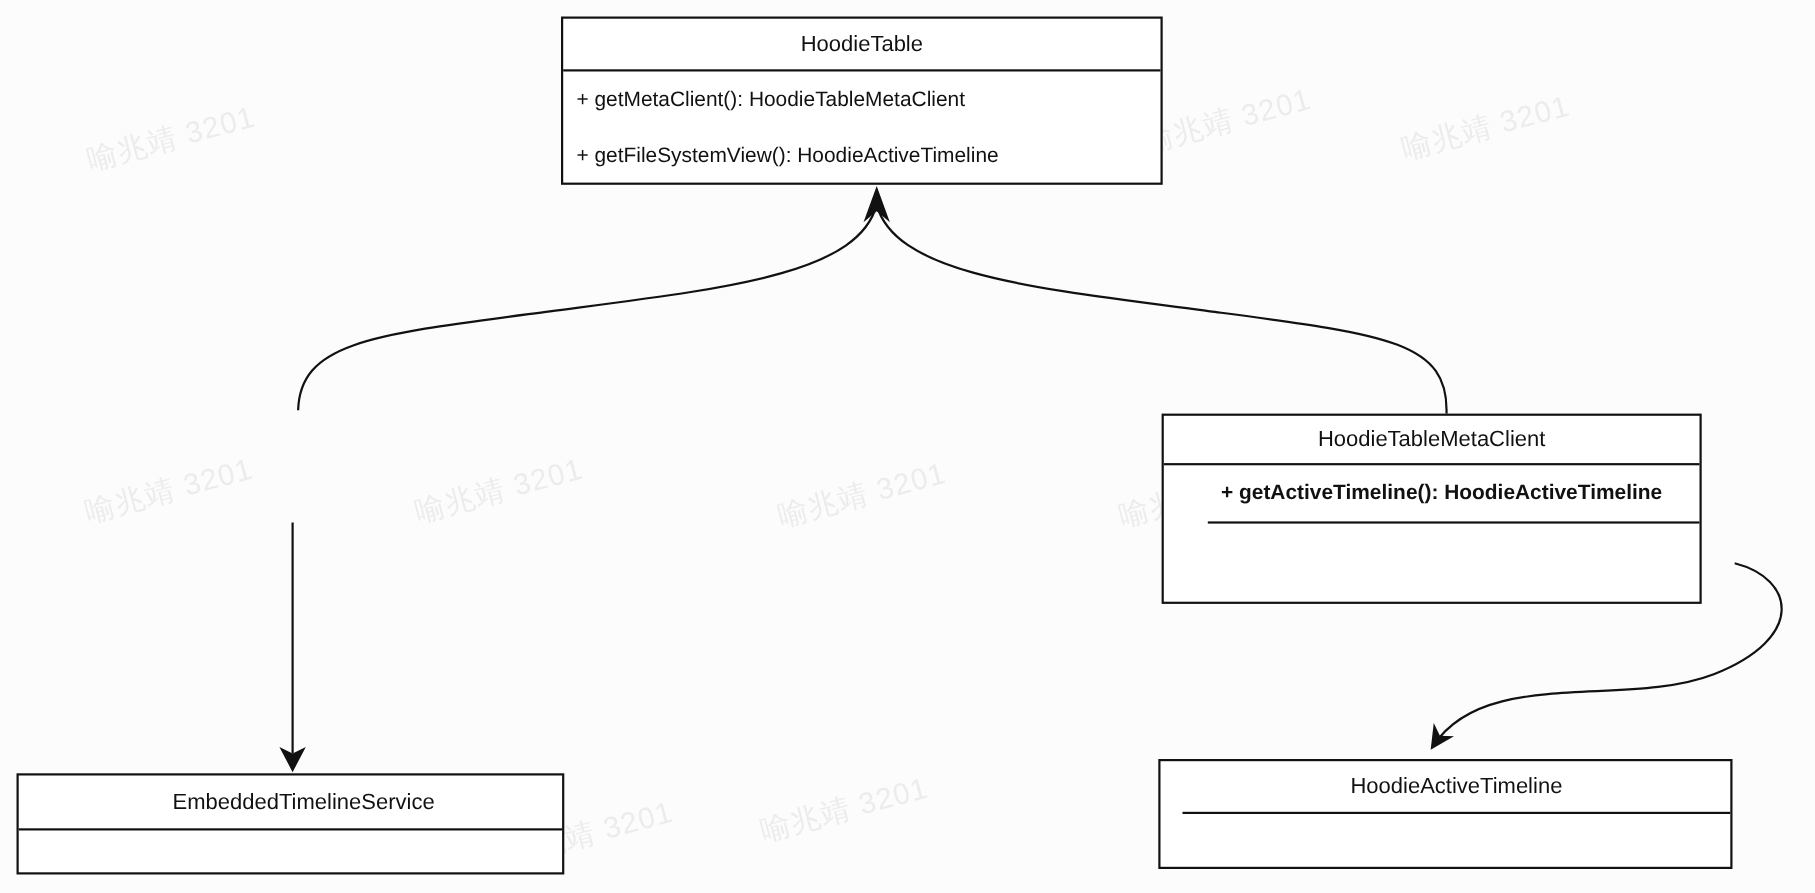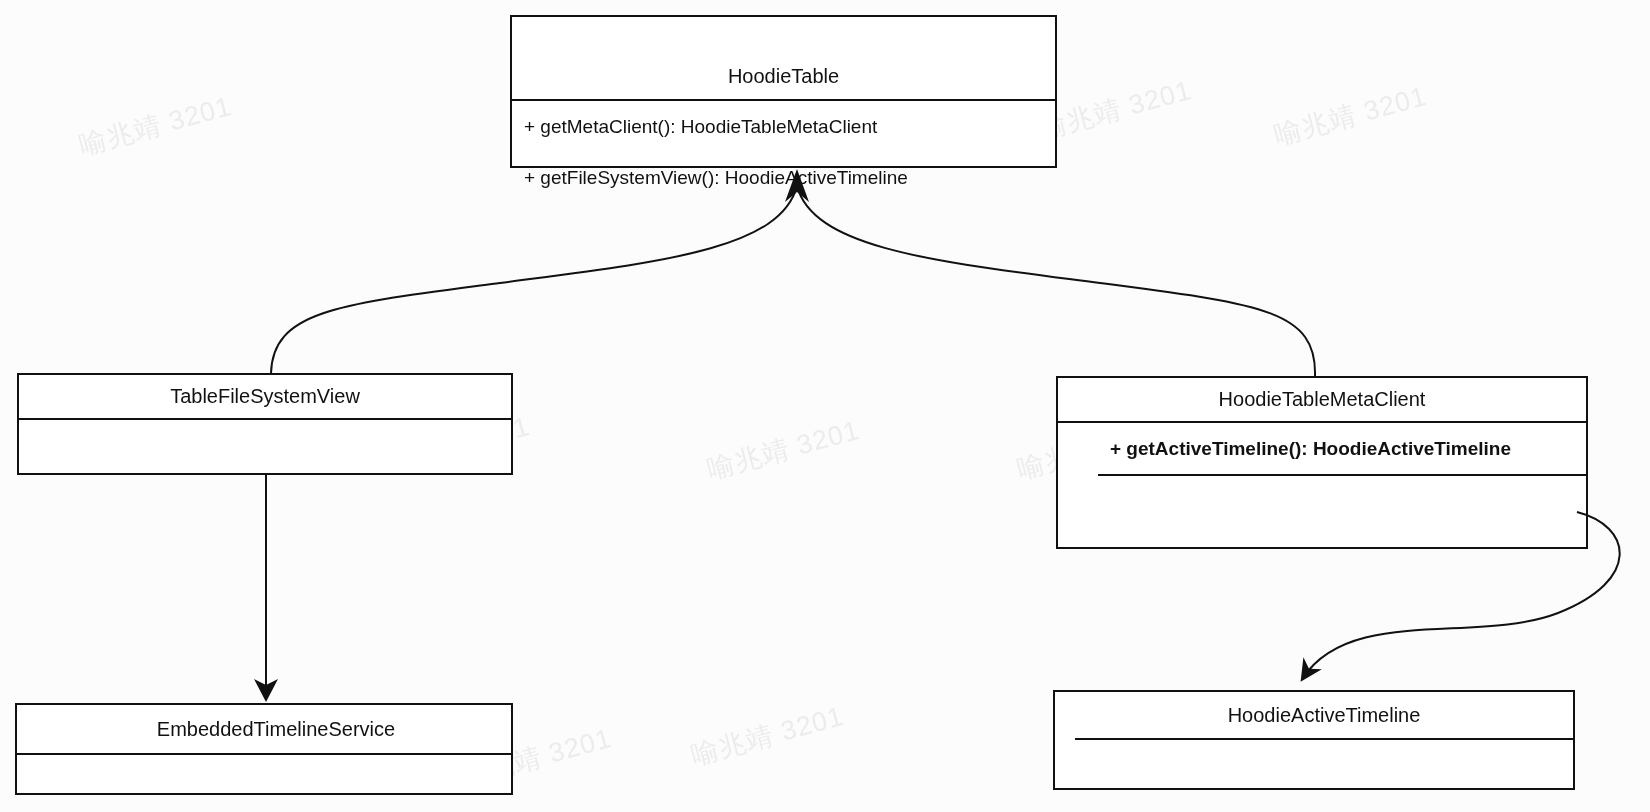--- a/index.html
+++ b/index.html
@@ -62,25 +62,25 @@
   .uml-row.wrap{
     display:block;
     white-space:normal;
     line-height:27px;
     padding:6px 12px 0 12px;
   }
   .uml-row.bold{ font-weight:bold; }
   .uml-row.divider{ border-bottom:2px solid var(--line);margin-left:40px; }
   
   #box-hoodie-table            { left:510px;  top:15px;  width:547px; height:153px; }
-  #box-hoodie-table .uml-title { height:48px;margin-top:36px; }
+  #box-hoodie-table .uml-title { height:48px; }
   #box-hoodie-table .uml-row   { height:51px; }
   #box-table-file-system-view            { left:17px; top:373px; width:496px; height:102px; }
   #box-table-file-system-view .uml-title { height:45px; }
-  #box-hoodie-table-meta-client            { left:1056px; top:376px; width:532px; height:173px; }
+  #box-hoodie-table-meta-client            { left:1056px; top:376px; width:491px; height:173px; }
   #box-hoodie-table-meta-client .uml-title { height:45px; }
   #box-hoodie-table-meta-client .row1      { height:53px; }
   #box-embedded-timeline-service            { left:15px; top:703px; width:498px; height:92px; }
   #box-embedded-timeline-service .uml-title { height:50px;padding-left:24px; }
   #box-hoodie-active-timeline            { left:1053px; top:690px; width:522px; height:100px; }
   #box-hoodie-active-timeline .uml-title { height:48px;margin-left:20px; }
   
   svg.edges{
     position:absolute;
     left:0; top:0;
@@ -110,23 +110,20 @@
   <span class="wm" style="left:692px; top:738px;">喻兆靖 3201</span>
   <span class="wm" style="left:1062px;top:752px;">喻兆靖 3201</span>
   <span class="wm" style="left:1392px;top:742px;">喻兆靖 3201</span>
 
   <div class="uml-box" id="box-hoodie-table">
     <div class="uml-title">HoodieTable</div>
     <div class="uml-row">+ getMetaClient(): HoodieTableMetaClient</div>
     <div class="uml-row">+ getFileSystemView(): HoodieActiveTimeline</div>
   </div>
 
-  <div class="uml-box" id="box-table-file-system-view">
-    <div class="uml-title">TableFileSystemView</div>
-  </div>
 
   <div class="uml-box" id="box-hoodie-table-meta-client">
     <div class="uml-title">HoodieTableMetaClient</div>
     <div class="uml-row row1 bold divider">+ getActiveTimeline(): HoodieActiveTimeline</div>
   </div>
 
   <div class="uml-box" id="box-embedded-timeline-service">
     <div class="uml-title">EmbeddedTimelineService</div>
   </div>
 

